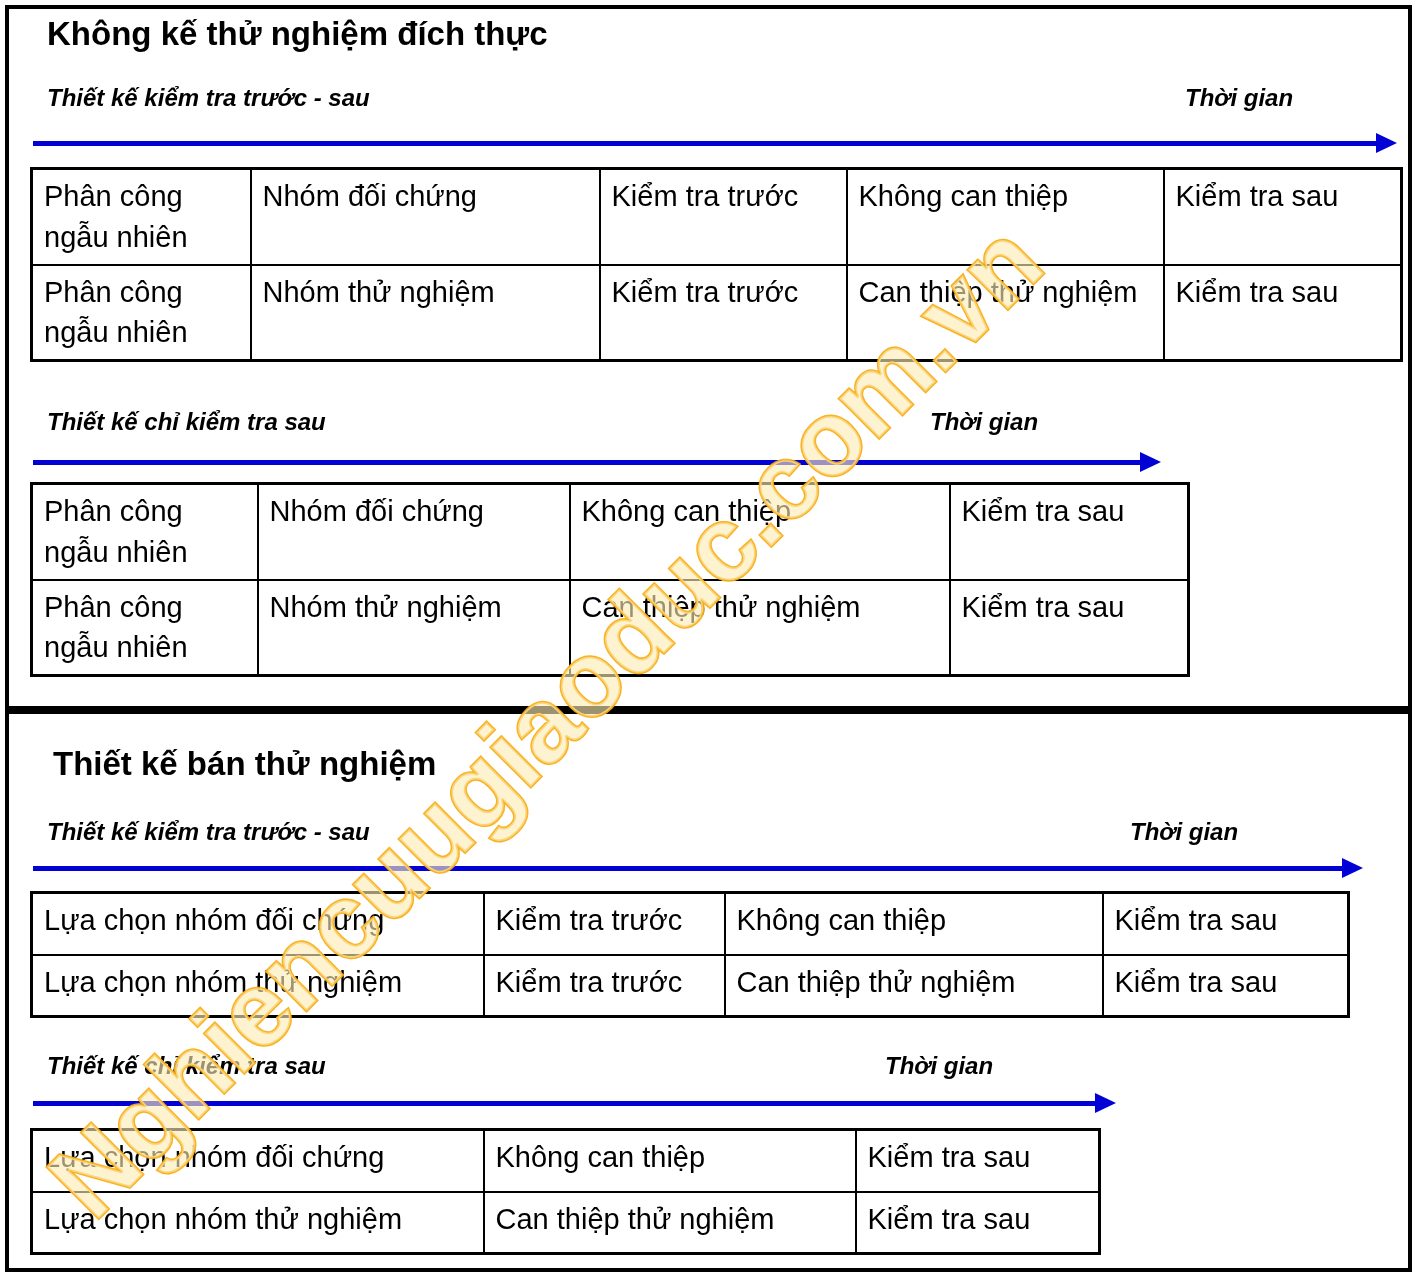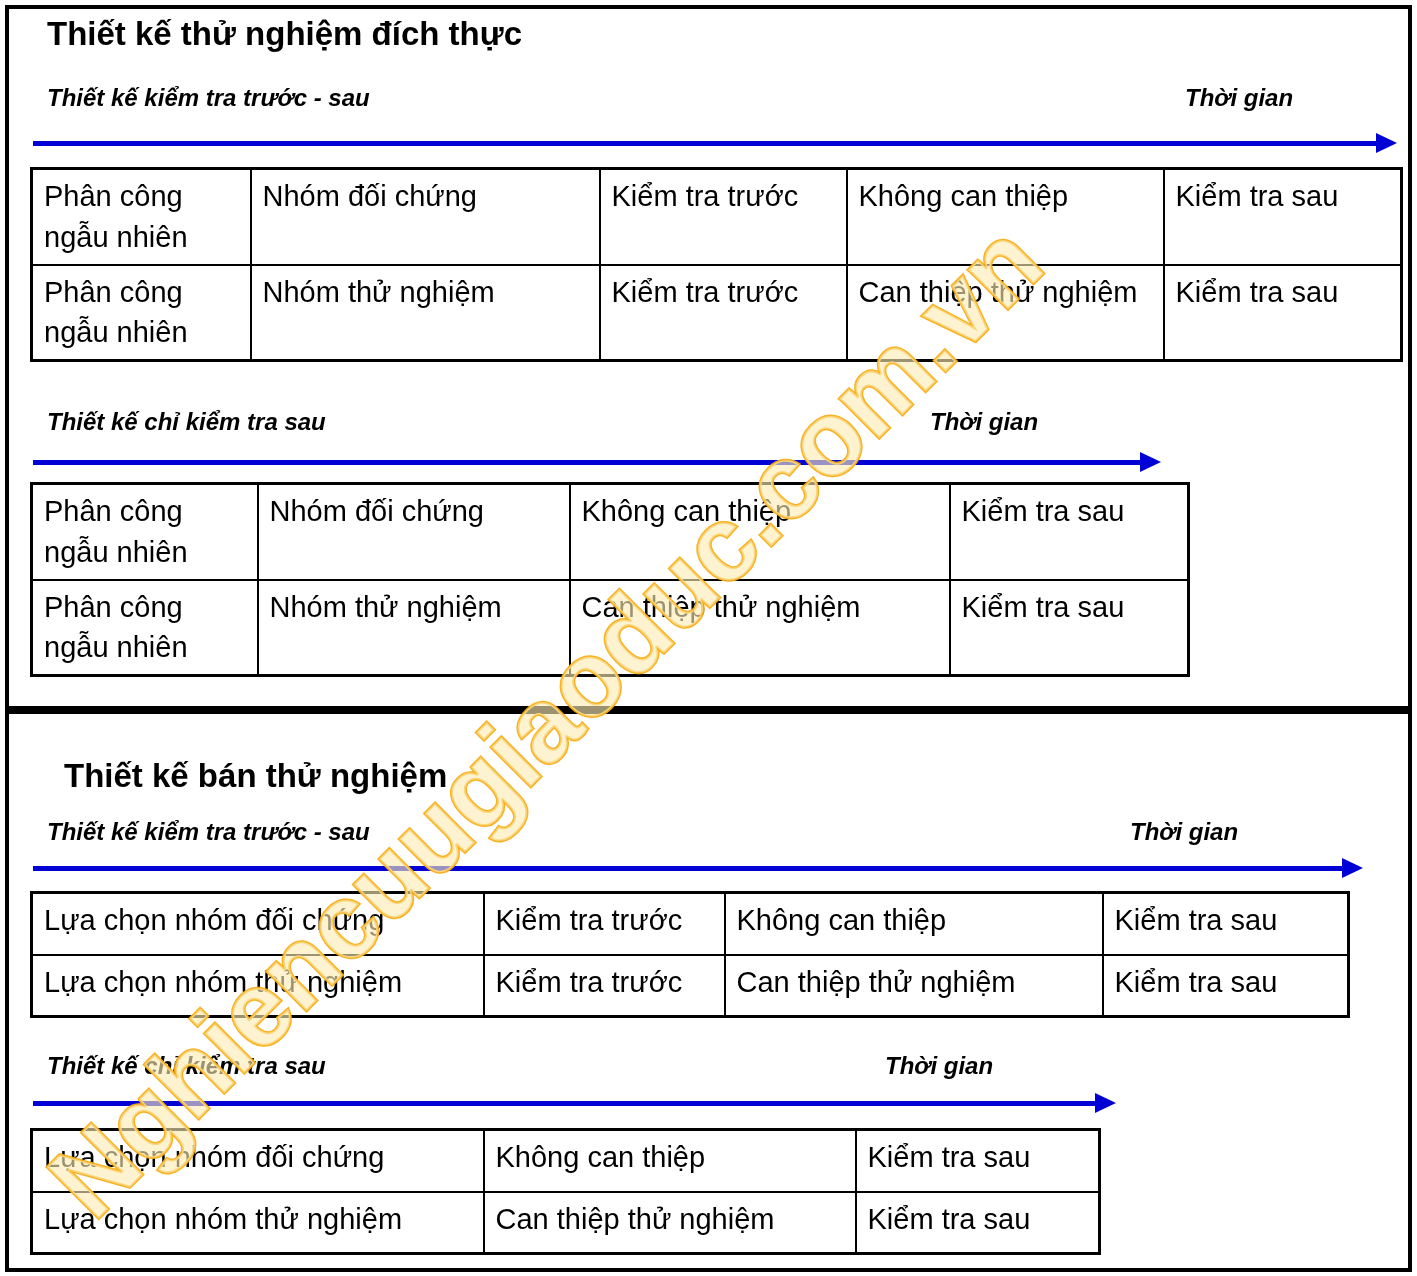--- a/index.html
+++ b/index.html
@@ -50,21 +50,21 @@
 
   #title1 { left:47px; top:14px; }
   #sub1   { left:47px; top:84px; }
   #time1  { left:1185px; top:84px; }
   #arrow1 { left:33px; top:141px; width:1344px; }
 
   #sub2   { left:47px; top:408px; }
   #time2  { left:930px; top:408px; }
   #arrow2 { left:33px; top:460px; width:1108px; }
 
-  #title2 { left:64px; top:744px;margin-top:12px; }
+  #title2 { left:53px; top:744px; }
   #sub3   { left:47px; top:818px; }
   #time3  { left:1130px; top:818px; }
   #arrow3 { left:33px; top:866px; width:1310px; }
 
   #sub4   { left:47px; top:1052px; }
   #time4  { left:885px; top:1052px; }
   #arrow4 { left:33px; top:1101px; width:1063px; }
 
   svg.watermark {
     position:absolute; left:0; top:0; width:1417px; height:1276px;
@@ -78,21 +78,21 @@
     paint-order:stroke fill;
   }
 </style>
 </head>
 <body>
 
 <div class="page">
 
   <div class="panel" id="panel-true"></div>
 
-  <div class="sec-title" id="title1">Thiết kế thử nghiệm đích thực</div>
+  <div class="sec-title" id="title1">Không kế thử nghiệm đích thực</div>
 
   <div class="sub-title" id="sub1">Thiết kế kiểm tra trước - sau</div>
   <div class="time-label" id="time1">Thời gian</div>
   <div class="arrow" id="arrow1"></div>
 
   <table class="dtable" id="table1">
     <colgroup>
       <col style="width:219px">
         <col style="width:349px">
         <col style="width:247px">

